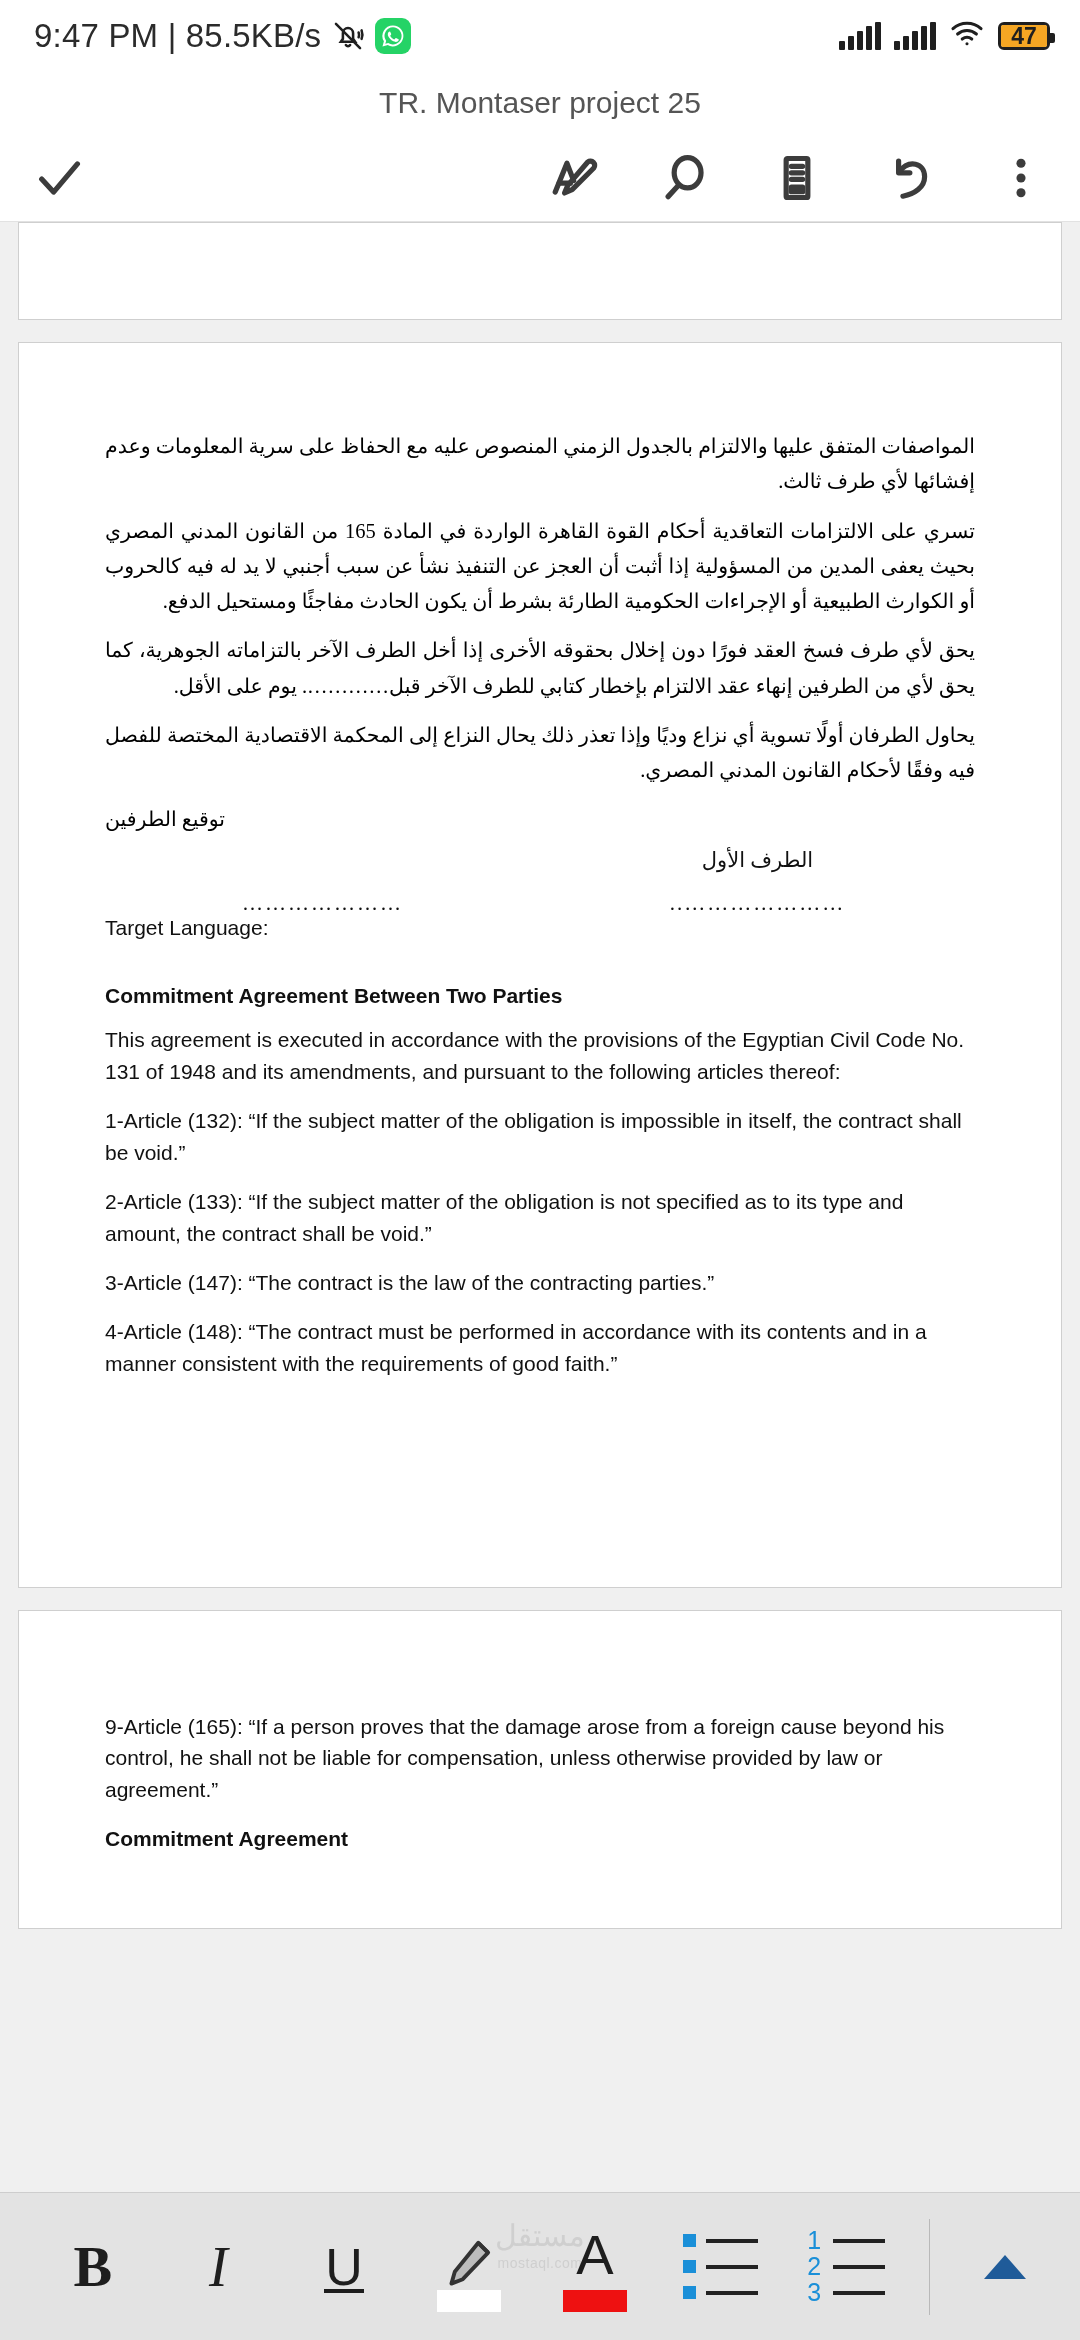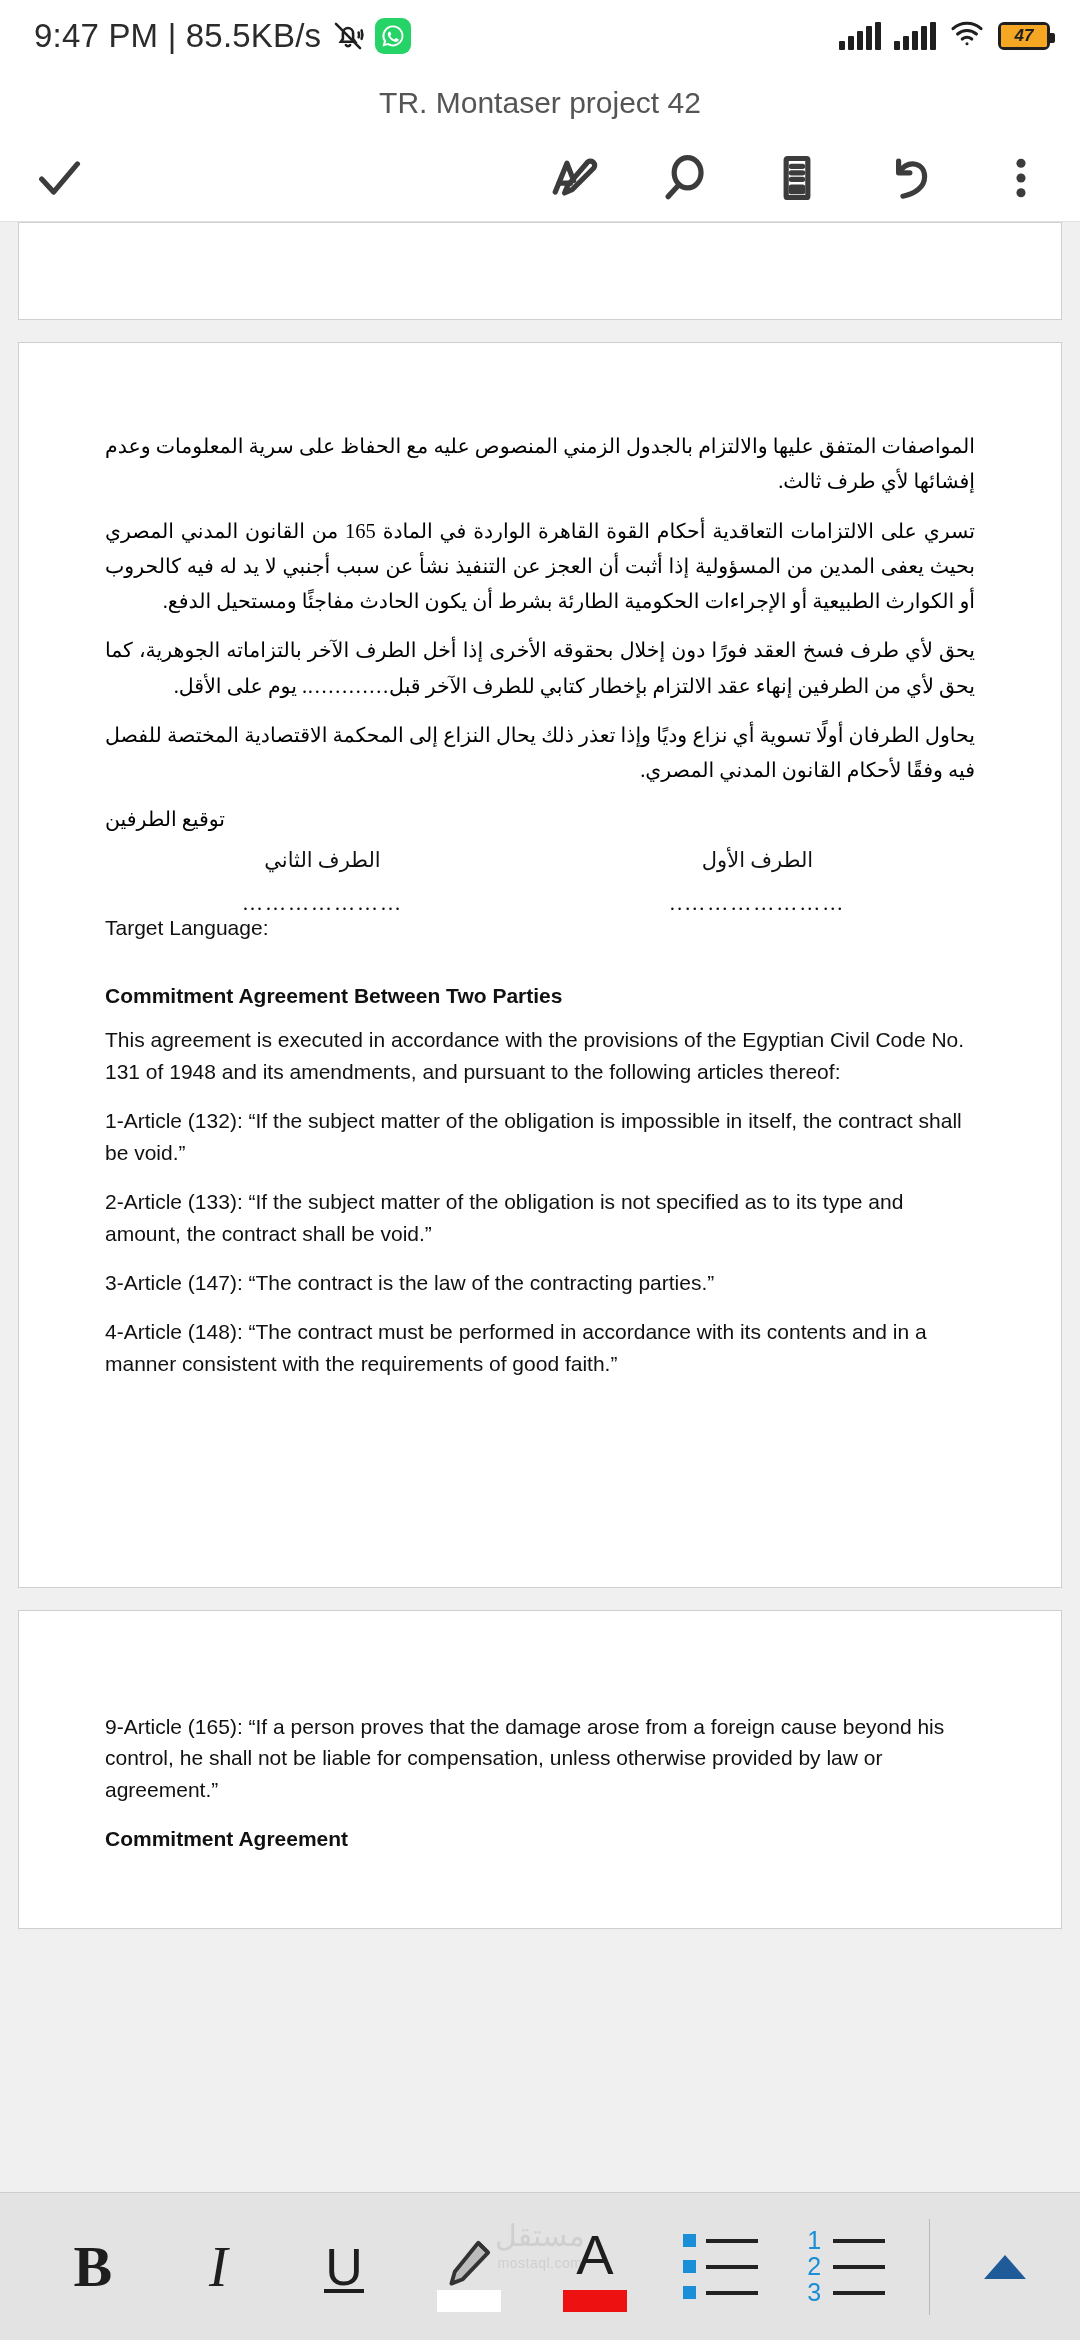--- a/index.html
+++ b/index.html
@@ -26,21 +26,21 @@
   .bars{ display:flex; align-items:flex-end; gap:3px; height:28px; }
   .bars i{ display:block; width:6px; background:#1f1f1f; border-radius:1px; }
   .bars i:nth-child(1){ height:9px; }
   .bars i:nth-child(2){ height:14px; }
   .bars i:nth-child(3){ height:19px; }
   .bars i:nth-child(4){ height:24px; }
   .bars i:nth-child(5){ height:28px; }
   .battery{ position:relative; width:52px; height:28px; border:3px solid #1f1f1f; border-radius:6px; display:flex; align-items:center; }
   .battery::after{ content:""; position:absolute; right:-8px; top:8px; width:5px; height:10px; background:#1f1f1f; border-radius:0 2px 2px 0; }
   .batt-fill{ height:100%; background:#F5A623; border-radius:2px; display:flex; align-items:center; justify-content:center; }
-  .batt-num{ font-size:17px; color:#1f1f1f; font-weight:bold;font-style:italic; }
+  .batt-num{ font-size:23px; color:#1f1f1f; font-weight:bold; }
 
   
   .titlebar{ flex:0 0 62px; background:#ffffff; display:flex; align-items:center; justify-content:center; }
   .doc-title{ font-size:30px; color:#555; }
 
   
   .toolbar{
     flex:0 0 88px; background:#ffffff;
     display:flex; align-items:center; padding:0 26px 0 26px;
     border-bottom:1px solid #e2e2e2;
@@ -160,21 +160,21 @@
       </span>
       <span class="battery">
         <span class="batt-fill" style="width:100%">
           <span class="batt-num">47</span>
         </span>
       </span>
     </div>
   </div>
 
   <div class="titlebar">
-    <span class="doc-title">TR. Montaser project 42</span>
+    <span class="doc-title">TR. Montaser project 25</span>
   </div>
 
   <div class="toolbar">
     <div class="tb-left">
       <div class="tbtn">
         <svg viewBox="0 0 24 24">
             <path d="M4 12.5 L9.5 18.5 L20.5 5.5"></path>
           </svg>
       </div>
     </div>
@@ -225,21 +225,20 @@
 
         <p class="ar">المواصفات المتفق عليها والالتزام بالجدول الزمني المنصوص عليه مع الحفاظ على سرية المعلومات وعدم إفشائها لأي طرف ثالث.</p>
         <p class="ar">تسري على الالتزامات التعاقدية أحكام القوة القاهرة الواردة في المادة 165 من القانون المدني المصري بحيث يعفى المدين من المسؤولية إذا أثبت أن العجز عن التنفيذ نشأ عن سبب أجنبي لا يد له فيه كالحروب أو الكوارث الطبيعية أو الإجراءات الحكومية الطارئة بشرط أن يكون الحادث مفاجئًا ومستحيل الدفع.</p>
         <p class="ar">يحق لأي طرف فسخ العقد فورًا دون إخلال بحقوقه الأخرى إذا أخل الطرف الآخر بالتزاماته الجوهرية، كما يحق لأي من الطرفين إنهاء عقد الالتزام بإخطار كتابي للطرف الآخر قبل…………. يوم على الأقل.</p>
         <p class="ar">يحاول الطرفان أولًا تسوية أي نزاع وديًا وإذا تعذر ذلك يحال النزاع إلى المحكمة الاقتصادية المختصة للفصل فيه وفقًا لأحكام القانون المدني المصري.</p>
 
         <p class="ar right" style="margin-bottom:6px;">توقيع الطرفين</p>
 
         <div class="sig-row">
           <div class="sig-col first">الطرف الأول</div>
-          <div class="sig-col">الطرف الثاني</div>
         </div>
         <div class="sig-dots">
           <div class="sig-col">…………………..</div>
           <div class="sig-col">…………………</div>
         </div>
 
         <p class="label-tl" style="">Target Language:</p>
 
         <p class="en b">Commitment Agreement Between Two Parties</p>
         <p class="en">This agreement is executed in accordance with the provisions of the Egyptian Civil Code No. 131 of 1948 and its amendments, and pursuant to the following articles thereof:</p>

